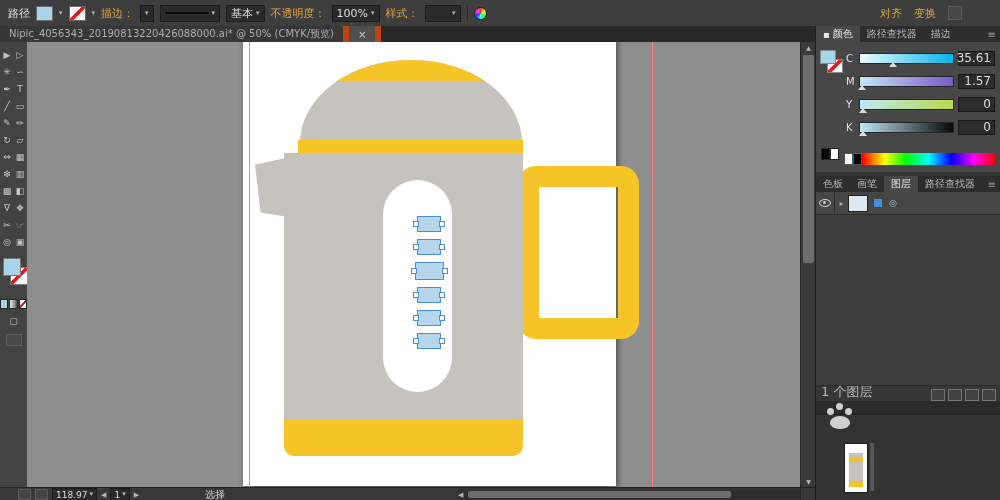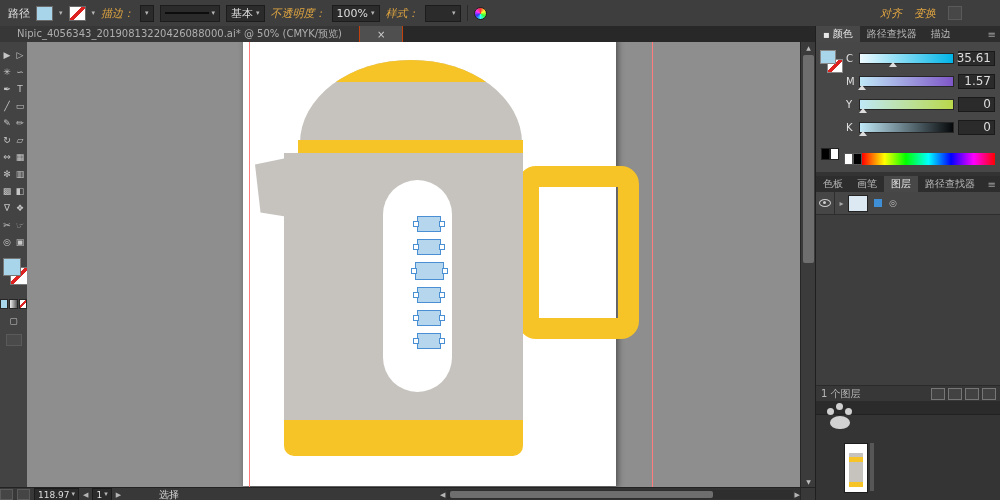--- a/index.html
+++ b/index.html
@@ -3,38 +3,38 @@
 <meta charset="utf-8">
 <style>
   html,body{margin:0;padding:0;background:#1f1f1f;}
   #app{position:relative;width:1000px;height:500px;overflow:hidden;background:#323232;
        font-family:"DejaVu Sans","Liberation Sans",sans-serif;font-size:10px;color:#c9c9c9;}
 
   
   #topbar{position:absolute;left:0;top:0;width:1000px;height:26px;background:#3e3e3e;
           border-bottom:1px solid #242424;display:flex;align-items:center;gap:6px;
           padding:0 8px;font-size:11px;}
-  .link{color:#dfa440;font-style:italic;}
+  .link{color:#dfa440;}
   .chip{width:15px;height:13px;border:1px solid #6a6a6a;position:relative;background:#fff;}
   .chip.fill{background:#a9d5ea;}
   .chip.stroke{background:linear-gradient(135deg,#fff 42%,#d22 42%,#d22 58%,#fff 58%);}
   .caret{font-size:7px;color:#b5b5b5;line-height:1;}
   .ctl-box{background:#2b2b2b;border:1px solid #1c1c1c;height:15px;display:flex;align-items:center;
            gap:3px;padding:0 4px;color:#ddd;}
   .line-preview{width:44px;height:2px;background:#0d0d0d;}
   .circle-icon{width:11px;height:11px;border-radius:50%;
                background:conic-gradient(#f33,#ff3,#3f3,#3ff,#33f,#f3f,#f33);border:1px solid #222;}
   .tb-right{margin-left:auto;margin-right:46px;display:flex;align-items:center;gap:12px;}
   .icon-sq{width:12px;height:12px;border:1px solid #5a5a5a;background:#474747;}
   .vsep{width:1px;height:16px;background:#2a2a2a;}
 
   
   #tabbar{position:absolute;left:0;top:26px;width:815px;height:16px;background:#282828;display:flex;}
-  .doc-tab{display:flex;align-items:center;gap:7px;padding:0 17px;background:#373737;color:#aeaeae;
-           border-right:1px solid #c2410c;height:16px;white-space:nowrap;font-size:10px;justify-content:center;}
+  .doc-tab{display:flex;align-items:center;gap:7px;padding:0 9px;background:#373737;color:#aeaeae;
+           border-right:6px solid #c2410c;height:16px;white-space:nowrap;font-size:10px;justify-content:center;}
   .doc-tab.active{background:#4f4f4f;color:#e3e3e3;}
   .tab-close{color:#cfcfcf;font-size:10px;}
 
   
   #tools{position:absolute;left:0;top:42px;width:27px;height:445px;background:#434343;
          border-right:1px solid #262626;padding-top:4px;}
   .tool-grid{display:grid;grid-template-columns:13px 13px;justify-content:center;}
   .tool{height:17px;display:flex;align-items:center;justify-content:center;font-size:9px;color:#c6c6c6;}
   .swatch-area{position:relative;height:36px;margin:8px 0 0 3px;}
   .sw{position:absolute;width:16px;height:16px;border:1px solid #777;}
@@ -74,26 +74,26 @@
                          border:1px solid #4a8fd4;top:50%;margin-top:-3px;}
   .lv::before{left:-5px;} .lv::after{right:-5px;}
 
   
   #vscroll{position:absolute;left:800px;top:42px;width:15px;height:445px;background:#3b3b3b;
            border-left:1px solid #262626;}
   .scroll-arrow{position:absolute;left:0;width:100%;text-align:center;font-size:6px;color:#bdbdbd;}
   #vthumb{position:absolute;left:2px;right:2px;top:13px;height:208px;background:#6e6e6e;border-radius:2px;}
   #statusbar{position:absolute;left:0;top:487px;width:800px;height:13px;background:#383838;
              border-top:1px solid #232323;display:flex;align-items:center;gap:4px;
-             padding-left:0;font-size:9px;}
+             padding-left:18px;font-size:9px;}
   .sb-icon{width:11px;height:9px;border:1px solid #5b5b5b;background:#454545;}
   .sb-box{background:#2b2b2b;border:1px solid #1c1c1c;height:11px;display:flex;align-items:center;
           gap:2px;padding:0 3px;color:#ddd;}
   .sb-arrow{color:#b5b5b5;font-size:7px;}
-  #sb-status{margin-left:34px;color:#d8d8d8;font-size:10px;}
+  #sb-status{margin-left:62px;color:#d8d8d8;font-size:10px;}
   #hscroll{margin-left:auto;width:360px;height:13px;background:#333;display:flex;align-items:center;}
   #htrack{flex:1;height:9px;margin:0 2px;background:#2e2e2e;position:relative;}
   #hthumb{position:absolute;left:3px;top:1px;height:7px;width:76%;background:#6e6e6e;border-radius:2px;}
   #corner{position:absolute;left:800px;top:487px;width:15px;height:13px;background:#383838;
           border-top:1px solid #232323;border-left:1px solid #262626;}
 
   
   #rp{position:absolute;left:815px;top:26px;width:185px;height:474px;background:#3f3f3f;
       border-left:1px solid #1f1f1f;}
   .rp-header{height:16px;background:#2d2d2d;display:flex;align-items:center;font-size:10px;color:#b8b8b8;}
@@ -127,21 +127,21 @@
   .layer-row{height:22px;background:#464646;border-bottom:1px solid #2e2e2e;display:flex;align-items:center;}
   .eye-cell{width:18px;height:100%;border-right:1px solid #2e2e2e;display:flex;align-items:center;justify-content:center;}
   .eye{width:10px;height:6px;border:1px solid #ccc;border-radius:50%;position:relative;}
   .eye::after{content:"";position:absolute;left:3px;top:1px;width:3px;height:3px;background:#ccc;border-radius:50%;}
   .expand{width:13px;text-align:center;color:#a8a8a8;font-size:8px;}
   .layer-thumb{width:18px;height:15px;background:#dce9f2;border:1px solid #222;margin-right:2px;}
   .layer-name{flex:1;height:100%;display:flex;align-items:center;padding-left:5px;background:#3a5876;color:#e9e9e9;}
   .layer-chip{width:8px;height:8px;background:#3f8fd6;margin:0 4px;}
   .layer-target{width:14px;color:#bbb;font-size:9px;text-align:center;}
   #layers-footer{height:15px;background:#373737;border-top:1px solid #2a2a2a;display:flex;
-                 align-items:center;padding:0 5px;gap:3px;font-size:10px;color:#b8b8b8;}
+                 align-items:flex-end;padding:0 5px;gap:3px;font-size:13px;color:#b8b8b8;}
   .f-icons{margin-left:auto;display:flex;gap:3px;}
   .f-icon{width:12px;height:10px;border:1px solid #767676;background:#424242;}
   #lower{height:115px;background:#343434;}
   #lower-header{height:13px;background:#2b2b2b;border-bottom:1px solid #222;}
   #lower-body{position:relative;height:102px;}
   #nav-thumb{position:absolute;left:28px;top:28px;width:22px;height:48px;background:#fff;border:1px solid #1d1d1d;
              display:flex;align-items:flex-end;justify-content:center;}
   #nav-kettle{width:14px;height:36px;margin-bottom:3px;
               background:linear-gradient(to bottom,#c6c3be 0 12%,#f6c426 12% 24%,#c6c3be 24% 80%,#f6c426 80% 95%,#fff 95%);}
   #nav-scroll{position:absolute;left:54px;top:28px;width:4px;height:48px;background:#575757;}

